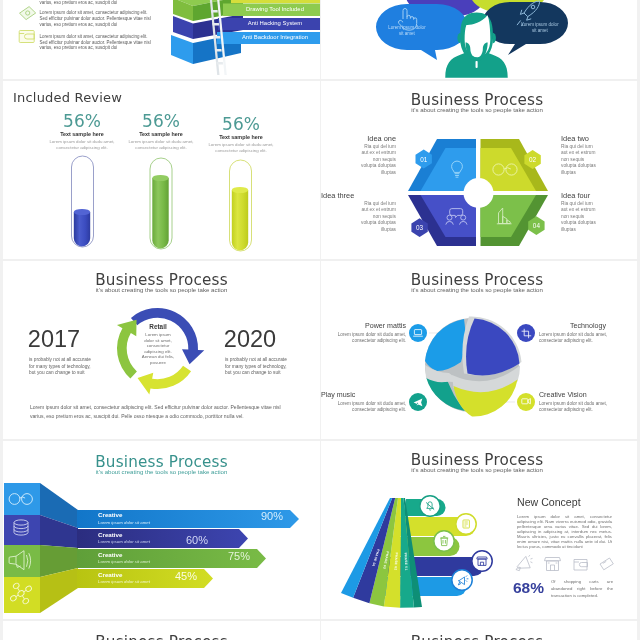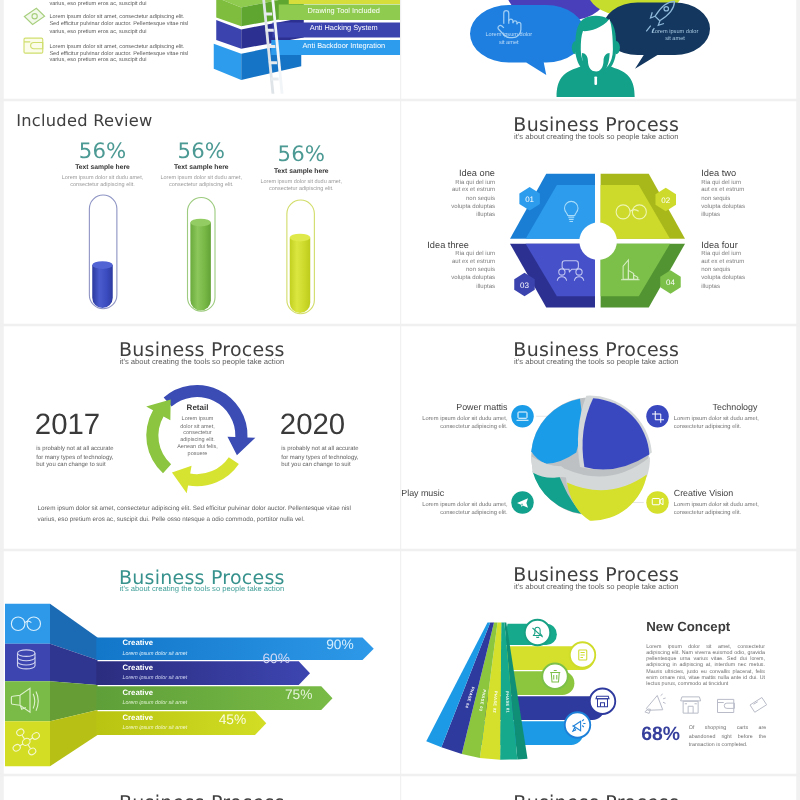--- a/index.html
+++ b/index.html
@@ -247,21 +247,21 @@
 
       <div>
         <div class="txt" style="left:0px;top:53px;width:75px;text-align:right;font-size:7.4px;color:#3f3f3f">Idea one</div>
         <div class="txt" style="left:40px;top:63px;width:35px;text-align:right;font-size:4.8px;line-height:6.4px;color:#7b7b7b">Ria qui del ium aut ex et estrum non sequis volupta doluptas illuptas</div>
       </div>
       <div>
         <div class="txt" style="left:240px;top:53px;width:75px;text-align:left;font-size:7.4px;color:#3f3f3f">Idea two</div>
         <div class="txt" style="left:240px;top:63px;width:35px;text-align:left;font-size:4.8px;line-height:6.4px;color:#7b7b7b">Ria qui del ium aut ex et estrum non sequis volupta doluptas illuptas</div>
       </div>
       <div>
-        <div class="txt" style="left:0px;top:110px;width:75px;text-align:center;font-size:7.4px;color:#3f3f3f">Idea three</div>
+        <div class="txt" style="left:0px;top:110px;width:75px;text-align:left;font-size:7.4px;color:#3f3f3f">Idea three</div>
         <div class="txt" style="left:40px;top:120px;width:35px;text-align:right;font-size:4.8px;line-height:6.4px;color:#7b7b7b">Ria qui del ium aut ex et estrum non sequis volupta doluptas illuptas</div>
       </div>
       <div>
         <div class="txt" style="left:240px;top:110px;width:93px;text-align:left;font-size:7.4px;color:#3f3f3f">Idea four</div>
         <div class="txt" style="left:240px;top:120px;width:35px;text-align:left;font-size:4.8px;line-height:6.4px;color:#7b7b7b">Ria qui del ium aut ex et estrum non sequis volupta doluptas illuptas</div>
       </div>
     </div>
   </div>
 
   <div class="slide" style="left:3px;top:261px;width:317px;height:178px">
@@ -420,21 +420,21 @@
         </g>
       </svg>
       <div>
         <div class="txt" style="left:95px;top:70px;font-size:6.2px;color:#ffffff;font-weight:bold">Creative</div>
         <div class="txt" style="left:95px;top:78.5px;font-size:4.3px;color:#d9eefc;font-style:italic">Lorem ipsum dolor sit amet</div>
         <div class="txt" style="left:234px;top:69px;width:46px;text-align:right;font-size:11px;color:#d5eefe">90%</div>
       </div>
       <div>
         <div class="txt" style="left:95px;top:89.5px;font-size:6.2px;color:#ffffff;font-weight:bold">Creative</div>
         <div class="txt" style="left:95px;top:98px;font-size:4.3px;color:#cfd5f3;font-style:italic">Lorem ipsum dolor sit amet</div>
-        <div class="txt" style="left:183px;top:80px;width:46px;text-align:right;font-size:11px;color:#d3d8f6">60%</div>
+        <div class="txt" style="left:183px;top:93px;width:46px;text-align:left;font-size:11px;color:#d3d8f6">60%</div>
       </div>
       <div>
         <div class="txt" style="left:95px;top:109.5px;font-size:6.2px;color:#ffffff;font-weight:bold">Creative</div>
         <div class="txt" style="left:95px;top:118px;font-size:4.3px;color:#dcf0cd;font-style:italic">Lorem ipsum dolor sit amet</div>
         <div class="txt" style="left:201px;top:108.5px;width:46px;text-align:right;font-size:11px;color:#e3f3d8">75%</div>
       </div>
       <div>
         <div class="txt" style="left:95px;top:129.5px;font-size:6.2px;color:#ffffff;font-weight:bold">Creative</div>
         <div class="txt" style="left:95px;top:138px;font-size:4.3px;color:#f3f7cd;font-style:italic">Lorem ipsum dolor sit amet</div>
         <div class="txt" style="left:148px;top:128.5px;width:46px;text-align:right;font-size:11px;color:#fbfde2">45%</div>
@@ -504,21 +504,21 @@
         </g>
         <g>
           <circle cx="141" cy="139" r="10.2" fill="#ffffff" stroke="#1d80d8" stroke-width="1.5"></circle>
           <g stroke="#1d80d8" stroke-width="0.85" fill="none">
             <path d="M137.5 140 l6 -4 v7.6 l-6 -4 z"></path>
             <path d="M138.6 141.2 l-1.3 2.7 l2.2 -1 z"></path>
             <path d="M144.8 135.8 l1.3 -1.3 M145.6 137.8 h1.8 M144.8 139.4 l1.3 1.3"></path>
           </g>
         </g>
       </svg>
-      <div class="txt" style="left:196px;top:55px;font-size:10.6px;color:#3b3b3b;font-family:'Liberation Sans',sans-serif;font-weight:700">New Concept</div>
+      <div class="txt" style="left:196px;top:55px;font-size:10.6px;color:#3b3b3b;font-family:'Liberation Sans',sans-serif;font-weight:400">New Concept</div>
       <div class="txt" style="left:196px;top:73px;width:95px;text-align:justify;font-size:4.25px;line-height:5.05px;color:#6f6f6f">Lorem ipsum dolor sit amet, consectetur adipiscing elit. Nam viverra euismod odio, gravida pellentesque urna varius vitae. Sed dui lorem, adipiscing in adipiscing at, interdum nec metus. Mauris ultricies, justo eu convallis placerat, felis enim ornare nisi, vitae mattis nulla ante id dui. Ut lectus purus, commodo at tincidunt</div>
       <svg width="316" height="178" style="position:absolute;left:0;top:0">
         <g stroke="#b9bcc8" stroke-width="0.8" fill="none">
           <g>
             <path d="M196.2 125.6 l8.6 -10.2 l4.4 11.4 l-12 0.4 z"></path>
             <path d="M197.5 126.2 l-2.6 2.3 l3.4 1.2 l1.1 -3.2 z"></path>
             <path d="M207.5 115.5 l1.6 -1.3 M209.5 118 l2 -0.6 M209.4 120.8 l2 0.9"></path>
           </g>
           <g>
             <path d="M225.5 120 h12 v9.5 h-12 z"></path>

